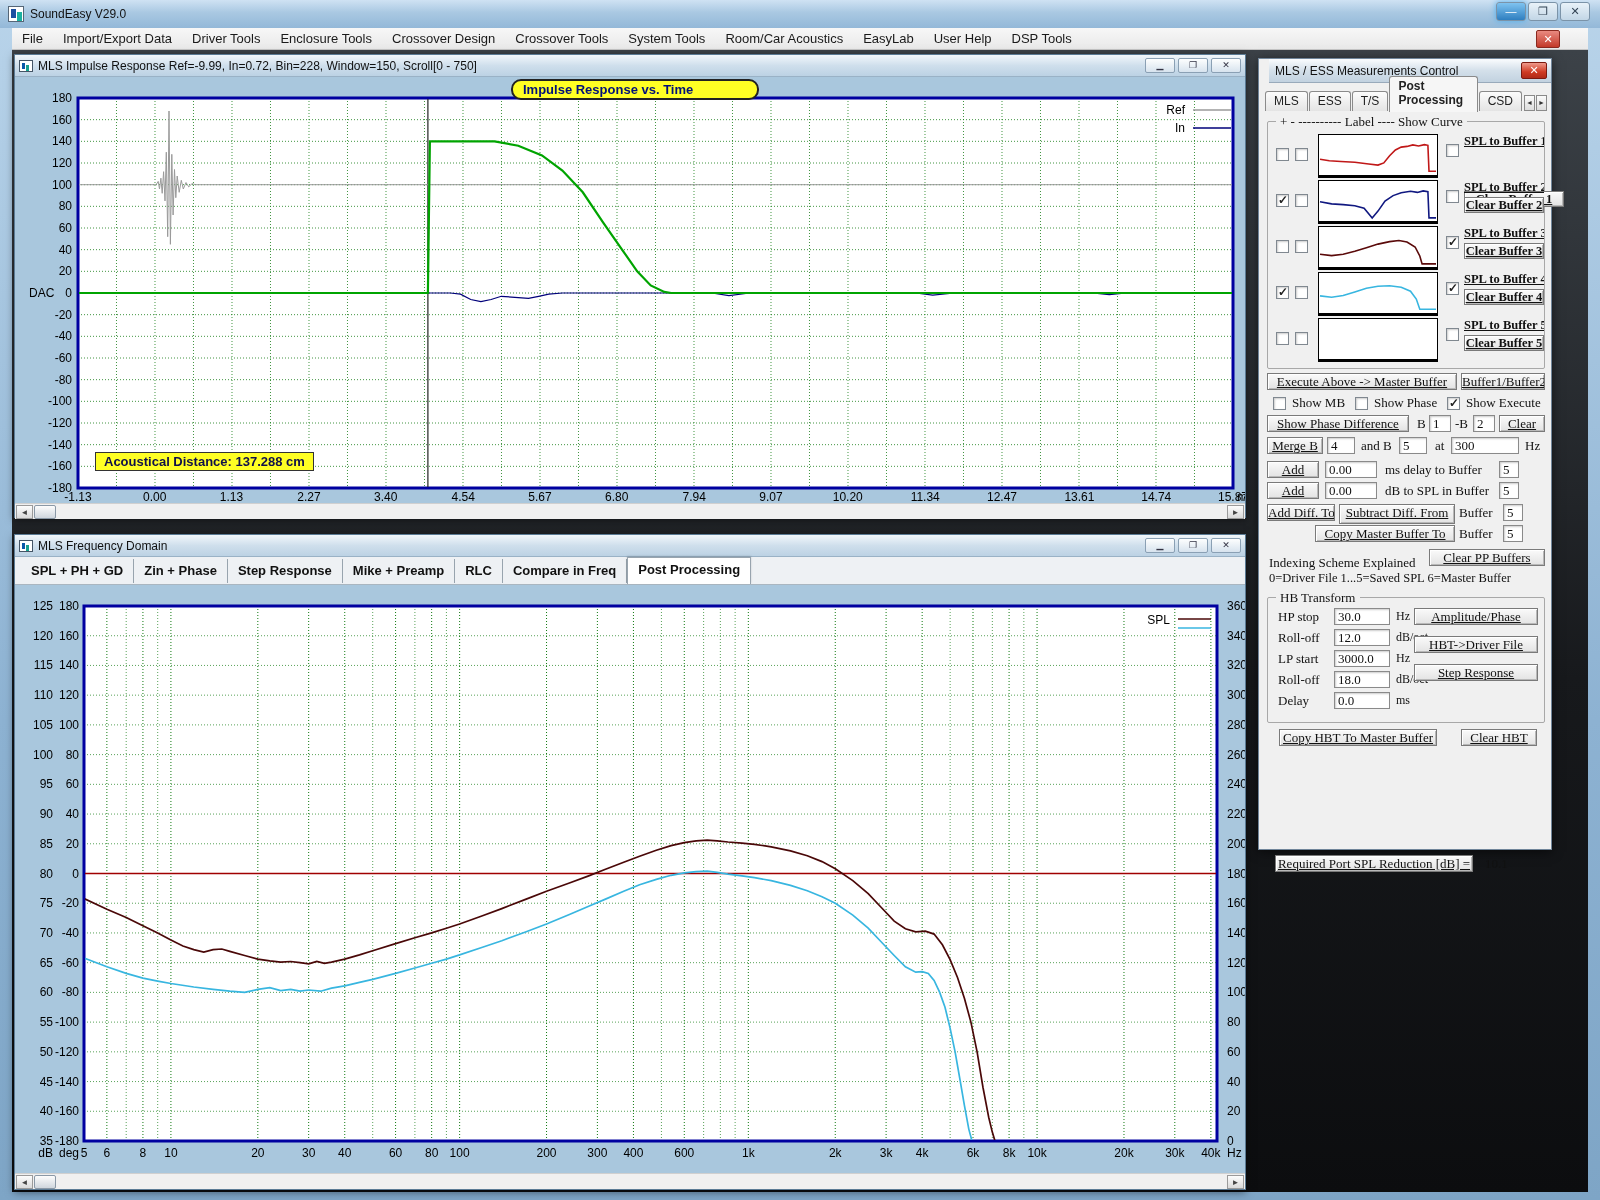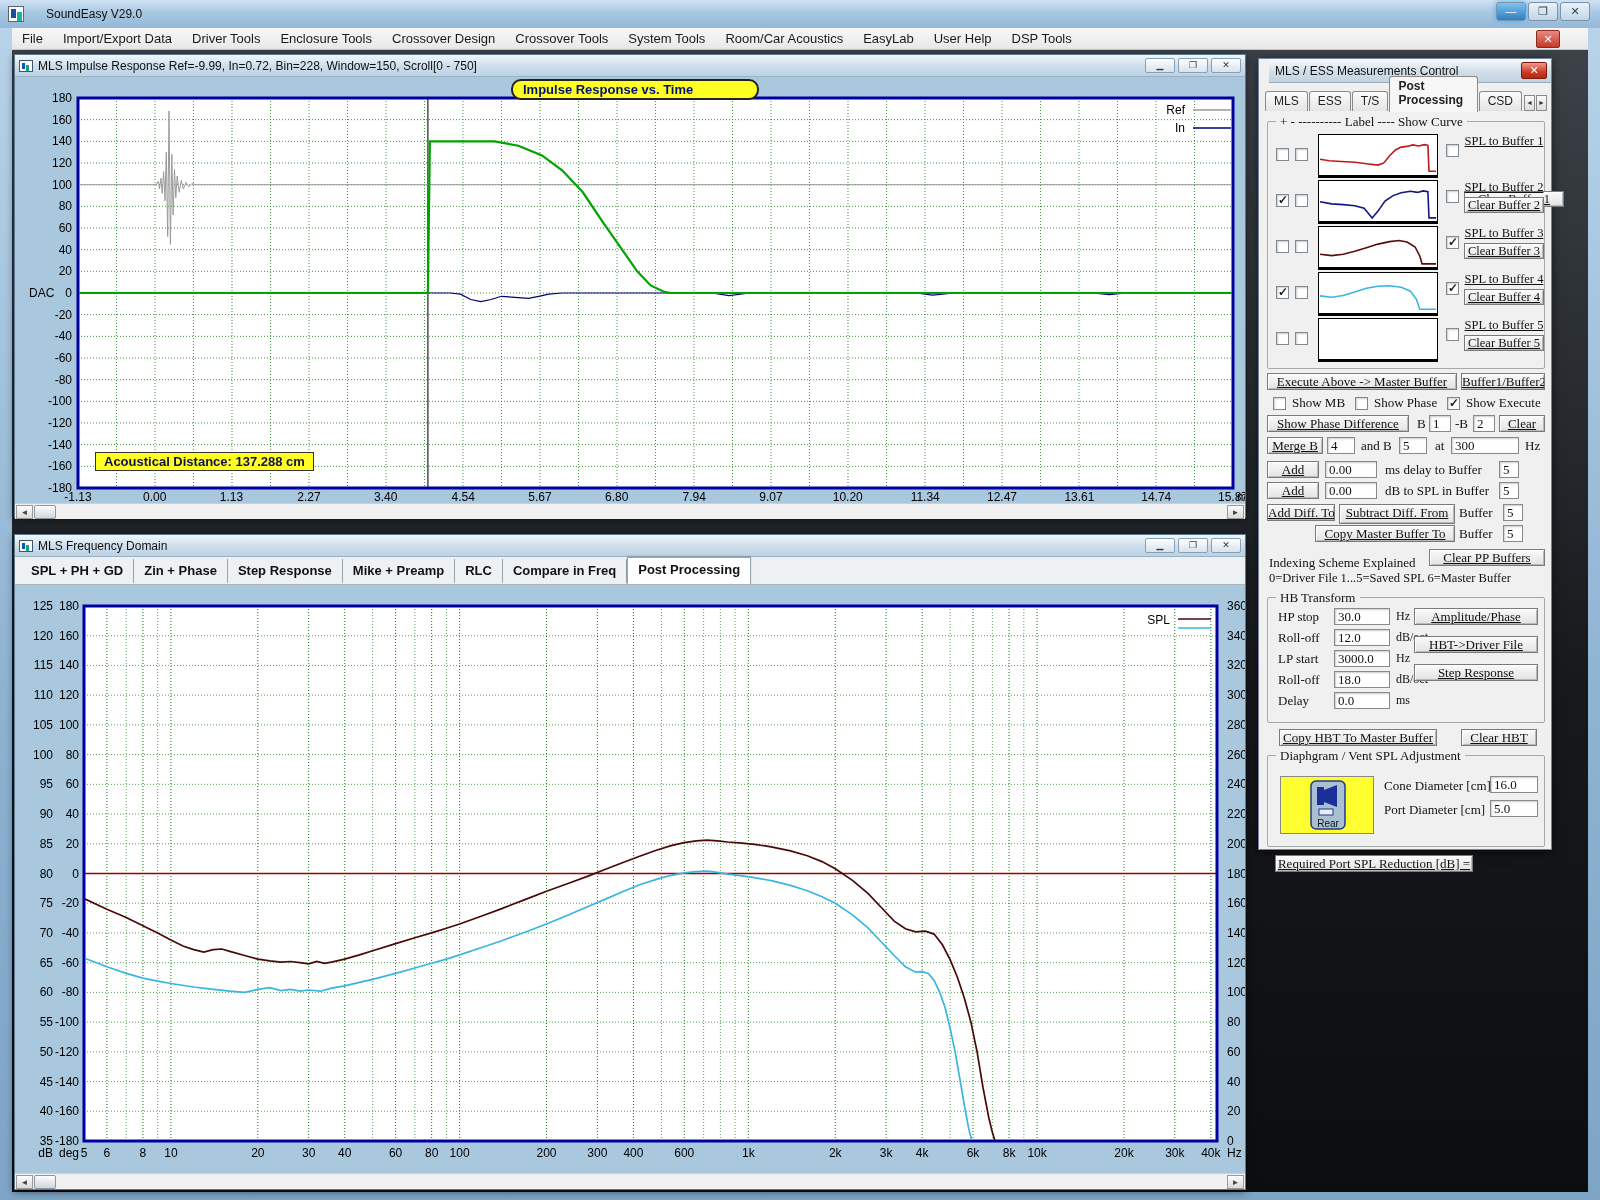--- a/index.html
+++ b/index.html
@@ -2,21 +2,21 @@
 <html><head>
 <meta charset="utf-8">
 <style>
   * { margin:0; padding:0; box-sizing:border-box; }
   html,body { width:1600px; height:1200px; overflow:hidden; }
   body { font-family:"Liberation Sans", sans-serif; background:linear-gradient(180deg,#b9d4ea,#8db2d2 60%,#7ea5c6); position:relative; }
 
   
   #app-titlebar { position:absolute; left:0; top:0; width:1600px; height:28px;
     background:linear-gradient(180deg,#cfe2f3,#a9c8e2 45%,#93b8d8); display:flex; align-items:center; padding-left:8px; }
-  #app-title { font-size:12px; color:#111; margin-left:22px; }
+  #app-title { font-size:12px; color:#111; margin-left:6px; }
   .app-ico { width:16px; height:16px; background:#fff; border:1px solid #567; position:relative; }
   .app-ico::after { content:""; position:absolute; left:2px; top:2px; width:5px; height:9px; background:#1b4fa0; box-shadow:6px 3px 0 #1bb0a0; }
   #win-controls { position:absolute; right:10px; top:2px; display:flex; }
   .wc-btn { width:30px; height:19px; border:1px solid #7b93a8; border-radius:3px; margin-left:2px;
     background:linear-gradient(180deg,#e9f2f9,#c2d6e6); color:#345; font-size:11px; line-height:17px; text-align:center; }
   .wc-btn.min { background:linear-gradient(180deg,#7fc3f0,#2f7fc0); color:#fff; box-shadow:0 0 6px #4fb0f0; }
   #menubar { position:absolute; left:12px; top:28px; width:1576px; height:22px;
     background:linear-gradient(180deg,#f7f7f7,#e9e9e9); border-bottom:1px solid #c5c5c5; display:flex; align-items:center; }
   .menu-item { font-size:13px; color:#1a1a1a; padding:0 10px; line-height:22px; }
   #menu-close { position:absolute; right:28px; top:2px; width:24px; height:18px;
@@ -422,21 +422,21 @@
       <div class="ptab">ESS</div>
       <div class="ptab">T/S</div>
       <div class="ptab active">Post Processing</div>
       <div class="ptab">CSD</div>
       <div class="ptab-arrow">◄</div>
       <div class="ptab-arrow">►</div>
     </div>
 
   <div class="pgroup" style="left:8px; top:62px; width:278px; height:248px;">
     <span class="pgroup-legend">+  -  ----------  Label  ----  Show Curve</span>
-    <div id="buffer-rows" style="position:absolute; inset:0;">
+    <div id="buffer-rows" style="position:absolute; inset:0;font-weight:bold;">
         <div class="cb" style="left:8px; top:26px;"></div>
         <div class="cb" style="left:27px; top:26px;"></div>
         <div class="thumb" style="top:12px;"><svg width="118" height="40">
             <polyline points="1.0,24.3 10.3,25.8 21.9,26.5 35.8,27.2 49.7,29.0 59.0,30.1 64.8,27.9 70.6,20.7 76.4,15.0 82.2,12.1 88.0,11.4 93.8,9.9 99.6,11.0 105.4,9.6 108.9,10.3 110.0,36.2 117.0,36.2" fill="none" stroke="#c01818" stroke-width="1.6"></polyline>
           </svg></div>
         <div class="cb" style="left:178px; top:22px;"></div>
         <div class="btn" style="left:196px; top:12px; width:80px; height:16px; border:none; box-shadow:none; background:none; font-size:12.5px;">SPL to Buffer 1</div>
         <div class="btn" style="left:196px; top:29px; width:100px; height:16px; font-size:12.5px;margin-top:40px;">Clear Buffer 1</div>
         <div class="cb checked" style="left:8px; top:72px;"></div>
         <div class="cb" style="left:27px; top:72px;"></div>
@@ -539,32 +539,16 @@
           <input class="fld" style="left: 66px; top: 94px; width: 56px; height: 17px;" value="0.0">
           <div class="plabel" style="left:128px; top:95px; font-size:12px;">ms</div>
         </div>
       <div class="btn" style="left:146px; top:10px; width:124px; height:17px;">Amplitude/Phase</div>
       <div class="btn" style="left:146px; top:38px; width:124px; height:17px;">HBT-&gt;Driver File</div>
       <div class="btn" style="left:146px; top:66px; width:124px; height:17px;">Step Response</div>
     </div>
     <div class="btn" style="left:20px; top:358px; width:158px; height:17px;">Copy HBT To Master Buffer</div>
     <div class="btn" style="left:202px; top:358px; width:76px; height:17px;">Clear HBT</div>
 
-    <div class="pgroup" style="left:8px; top:384px; width:278px; height:92px;">
-      <span class="pgroup-legend">Diaphgram / Vent SPL Adjustment</span>
-      <div id="rear-box">
-        <svg width="92" height="56">
-          <rect x="30" y="4" width="34" height="48" rx="5" fill="#a9bfd2" stroke="#223a8a" stroke-width="1.5"></rect>
-          <rect x="36" y="10" width="7" height="18" fill="#1b2f9a"></rect>
-          <polygon points="43,13 56,8 56,30 43,25" fill="#1b2f9a"></polygon>
-          <rect x="38" y="32" width="14" height="6" fill="#e8eef4" stroke="#223a8a"></rect>
-          <text x="47" y="50" font-size="10" text-anchor="middle" fill="#101010" font-family="Liberation Sans, sans-serif">Rear</text>
-        </svg>
-      </div>
-      <div class="plabel" style="left:116px; top:22px;">Cone Diameter [cm]</div>
-      <input class="fld" style="left: 222px; top: 20px; width: 48px; height: 17px;" value="16.0">
-      <div class="plabel" style="left:116px; top:46px;">Port Diameter [cm]</div>
-      <input class="fld" style="left: 222px; top: 44px; width: 48px; height: 17px;" value="5.0">
-    </div>
     <div class="btn" style="left:16px; top:484px; width:198px; height:17px;">Required Port SPL Reduction [dB] =</div>
     <div class="plabel" style="left:226px; top:485px;">10.1</div>
   </div>
 </div>
 
 </body></html>

